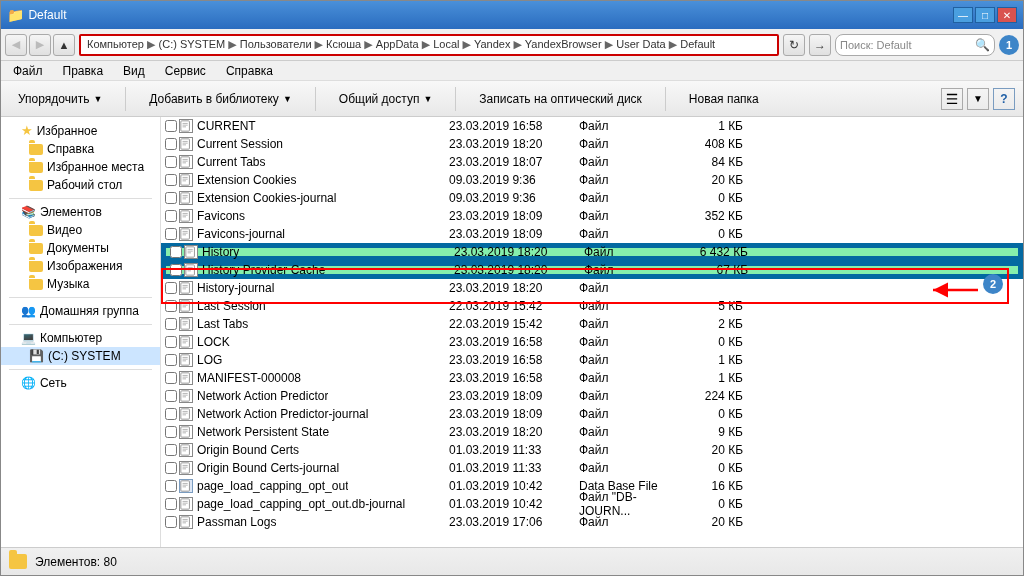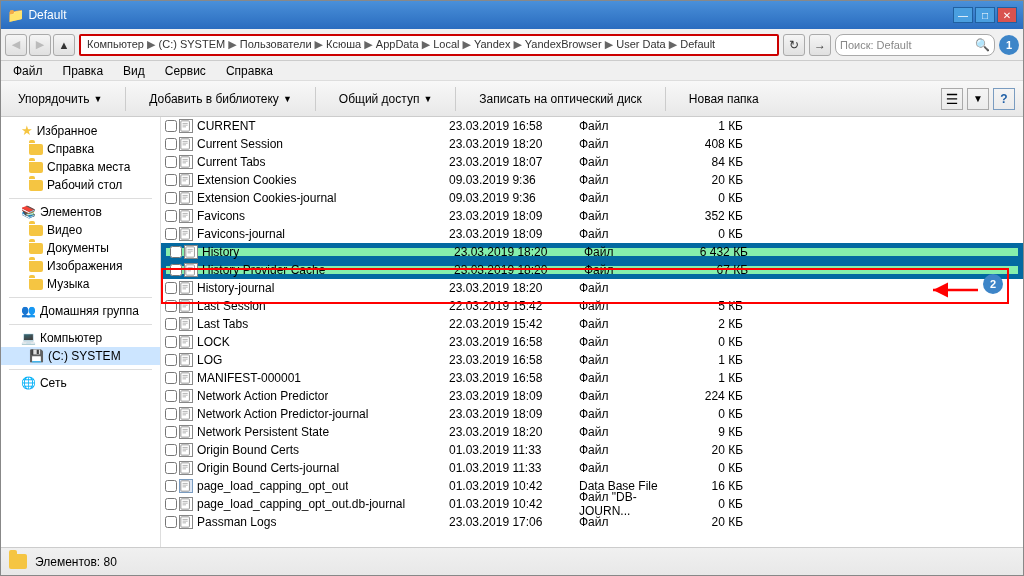--- a/index.html
+++ b/index.html
@@ -477,21 +477,21 @@
         <div class="sidebar-item">
           <span class="star-icon">★</span>
           <span>Избранное</span>
         </div>
         <div class="sidebar-item" style="padding-left:28px;">
           <span class="folder-icon small"></span>
           <span>Справка</span>
         </div>
         <div class="sidebar-item" style="padding-left:28px;">
           <span class="folder-icon small"></span>
-          <span>Справка места</span>
+          <span>Избранное места</span>
         </div>
         <div class="sidebar-item" style="padding-left:28px;">
           <span class="folder-icon small"></span>
           <span>Рабочий стол</span>
         </div>
       </div>
       <div class="sidebar-divider"></div>
 
       <div class="sidebar-section">
         <div class="sidebar-item">
@@ -821,21 +821,21 @@
     </div>
     <div class="file-name-cell">
       <div class="file-icon doc">
         <svg width="14" height="14" viewBox="0 0 14 14">
           <rect x="1" y="1" width="10" height="12" rx="1" fill="white" stroke="#888" stroke-width="1"></rect>
           <line x1="3" y1="4" x2="9" y2="4" stroke="#aaa" stroke-width="1"></line>
           <line x1="3" y1="6" x2="9" y2="6" stroke="#aaa" stroke-width="1"></line>
           <line x1="3" y1="8" x2="7" y2="8" stroke="#aaa" stroke-width="1"></line>
         </svg>
       </div>
-      <span class="file-name-text">MANIFEST-000001</span>
+      <span class="file-name-text">MANIFEST-000008</span>
     </div>
     <div class="file-date">23.03.2019 16:58</div>
     <div class="file-type">Файл</div>
     <div class="file-size">1 КБ</div>
   </div>
           <div class="file-row">
     <div class="file-check">
       <input type="checkbox" style="">
     </div>
     <div class="file-name-cell">

